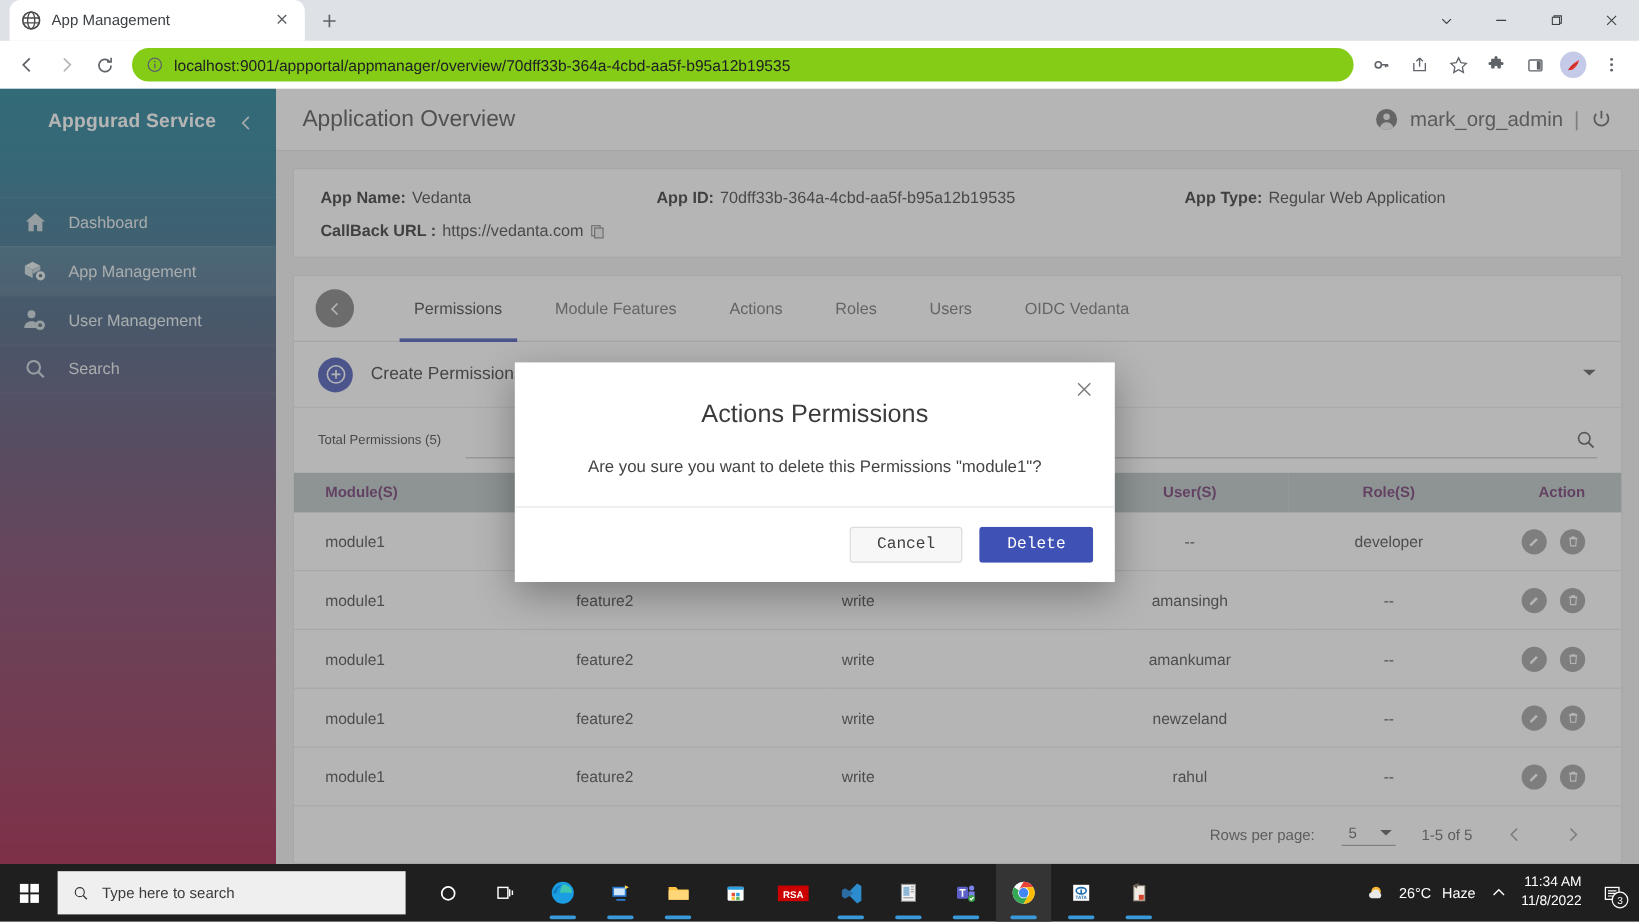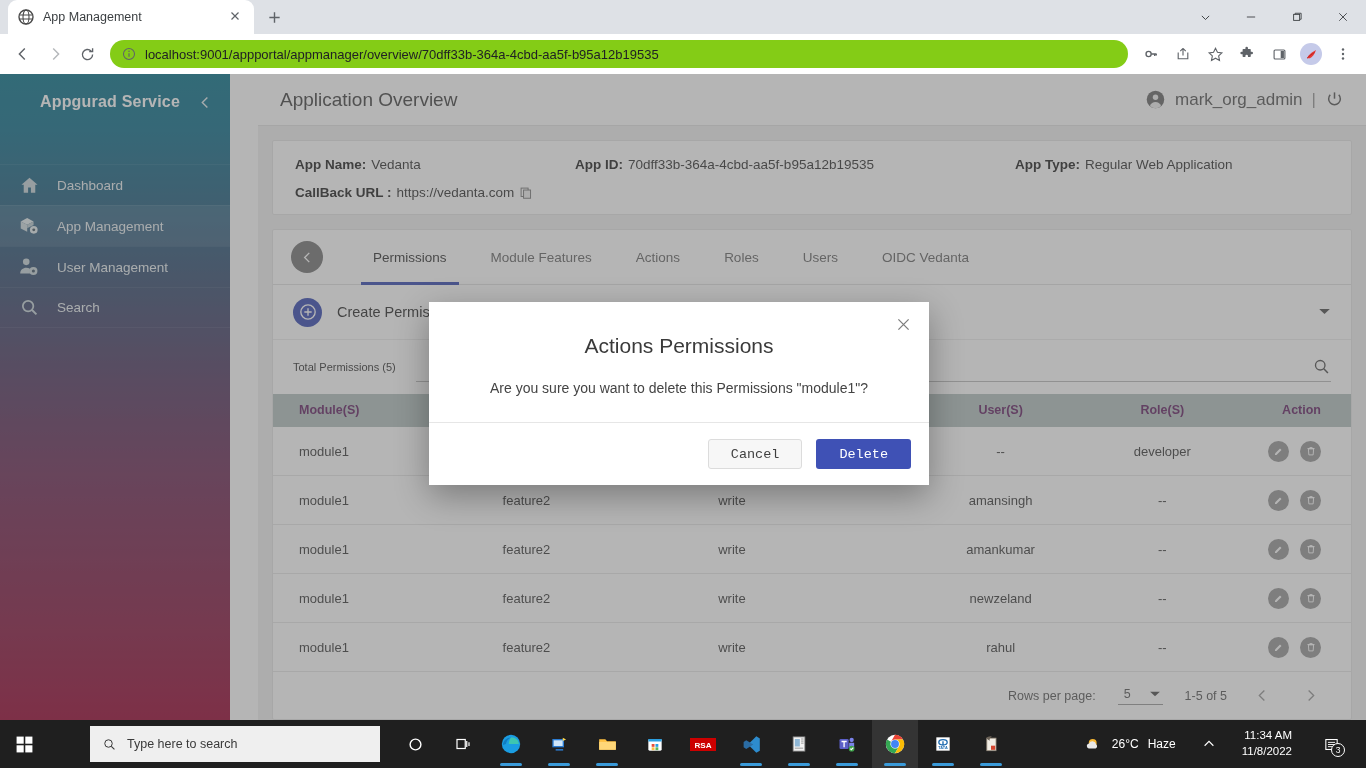--- a/index.html
+++ b/index.html
@@ -53,21 +53,21 @@
   .side-item {
     height: 41px; display: flex; align-items: center; gap: 17px; padding: 0 18px;
     font-size: 13.5px; color: #e9eff1;
     border-top: 1px solid rgba(255,255,255,0.07);
   }
   .side-item.active { background: rgba(255,255,255,0.085); }
   .side-item:last-child { border-bottom: 1px solid rgba(255,255,255,0.07); }
   .side-ico { width: 22px; height: 22px; flex: 0 0 22px; display: flex; align-items: center; justify-content: center; }
 
   
-  .main { flex: 1; height: 646px; background: #f0f0f0; display: flex; flex-direction: column; min-width: 0; margin-left: 28px; }
+  .main { flex: 1; height: 646px; background: #f0f0f0; display: flex; flex-direction: column; min-width: 0; }
   .app-header {
     height: 52px; background: #fff; display: flex; align-items: center;
     padding: 0 22px; border-bottom: 1px solid #e4e4e4;
   }
   .app-title { font-size: 19px; color: #4a4a4a; flex: 1; }
   .app-user { display: flex; align-items: center; gap: 9px; font-size: 17px; color: #5c5c5c; }
   .divider-v { color: #9a9a9a; }
 
   .info-card { background: #fff; margin: 14px 14px 0 14px; padding: 16px 22px 14px 22px; border: 1px solid #e6e6e6; border-radius: 2px; }
   .info-row { display: flex; font-size: 13.5px; color: #333; margin-bottom: 13px; }
@@ -126,27 +126,27 @@
   .modal-title { text-align: center; font-size: 21px; color: #3a3a3a; padding: 32px 40px 0 40px; }
   .modal-text { text-align: center; font-size: 14px; color: #444; padding: 22px 40px 26px 40px; border-bottom: 1px solid #e6e6e6; }
   .modal-actions { display: flex; justify-content: flex-end; gap: 14px; padding: 16px 18px; }
   .btn { height: 30px; padding: 4px 22px; font-size: 13.5px; border-radius: 3px; display: flex; align-items: center; justify-content: center; border: 1px solid transparent; font-family: Liberation Mono, monospace; }
   .btn-cancel { background: #f7f7f7; color: #3f3f3f; border-color: #dcdcdc; }
   .btn-delete { background: #3f51b5; color: #fff; }
 
   
   .taskbar { position: absolute; left: 0; top: 720px; width: 1366px; height: 48px; background: #1f1f1f; display: flex; align-items: center; }
   .start { width: 48px; height: 48px; display: flex; align-items: center; justify-content: center; }
-  .tb-search { width: 290px; height: 36px; background: #efefef; display: flex; align-items: center; gap: 10px; padding: 0 12px; margin-left: 42px; }
+  .tb-search { width: 290px; height: 36px; background: #efefef; display: flex; align-items: center; gap: 10px; padding: 0 12px; }
   .tb-search-txt { font-size: 12.5px; color: #3a3a3a; }
   .tb-apps { display: flex; align-items: center; gap: 2px; margin-left: 12px; }
   .tb-app { width: 46px; height: 48px; display: flex; align-items: center; justify-content: center; position: relative; }
   .tb-app.running::after { content: ""; position: absolute; bottom: 2px; left: 12px; right: 12px; height: 3px; background: #3a9ad9; border-radius: 2px; }
   .tb-app.active { background: #343434; }
-  .tray { margin-left: auto; display: flex; align-items: center; gap: 26px; padding-right: 22px; color: #fff; font-size: 12px; }
+  .tray { margin-left: auto; display: flex; align-items: center; gap: 12px; padding-right: 10px; color: #fff; font-size: 12px; }
   .weather { display: flex; align-items: center; gap: 9px; }
   .clock { text-align: right; line-height: 1.35; font-size: 11.5px; }
   .notif { position: relative; width: 26px; height: 30px; display: flex; align-items: center; justify-content: center; }
   .notif-badge { position: absolute; right: -1px; bottom: 2px; width: 14px; height: 14px; border-radius: 50%; background: #1f1f1f; border: 1px solid #fff; color: #fff; font-size: 8.5px; display: flex; align-items: center; justify-content: center; }
 </style>
 </head>
 <body>
 
 <div class="browser">
 

